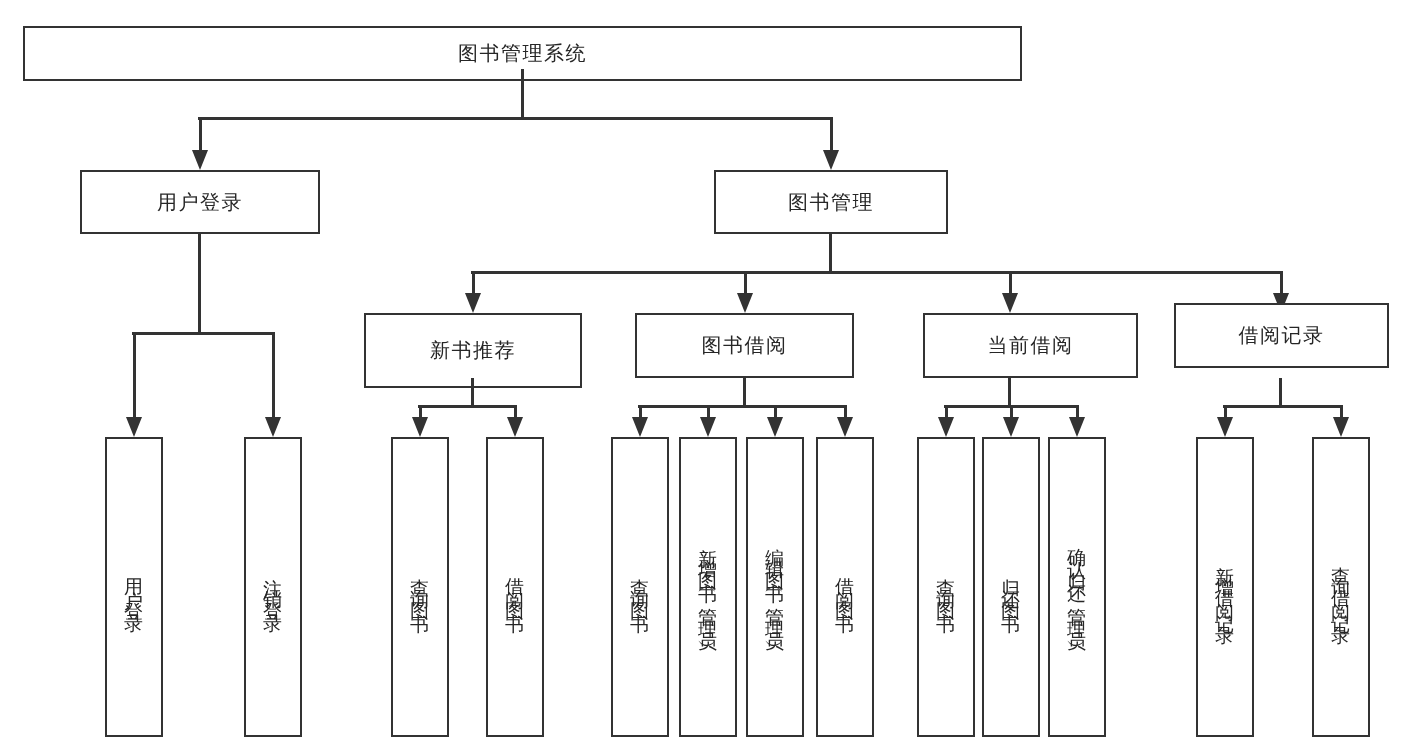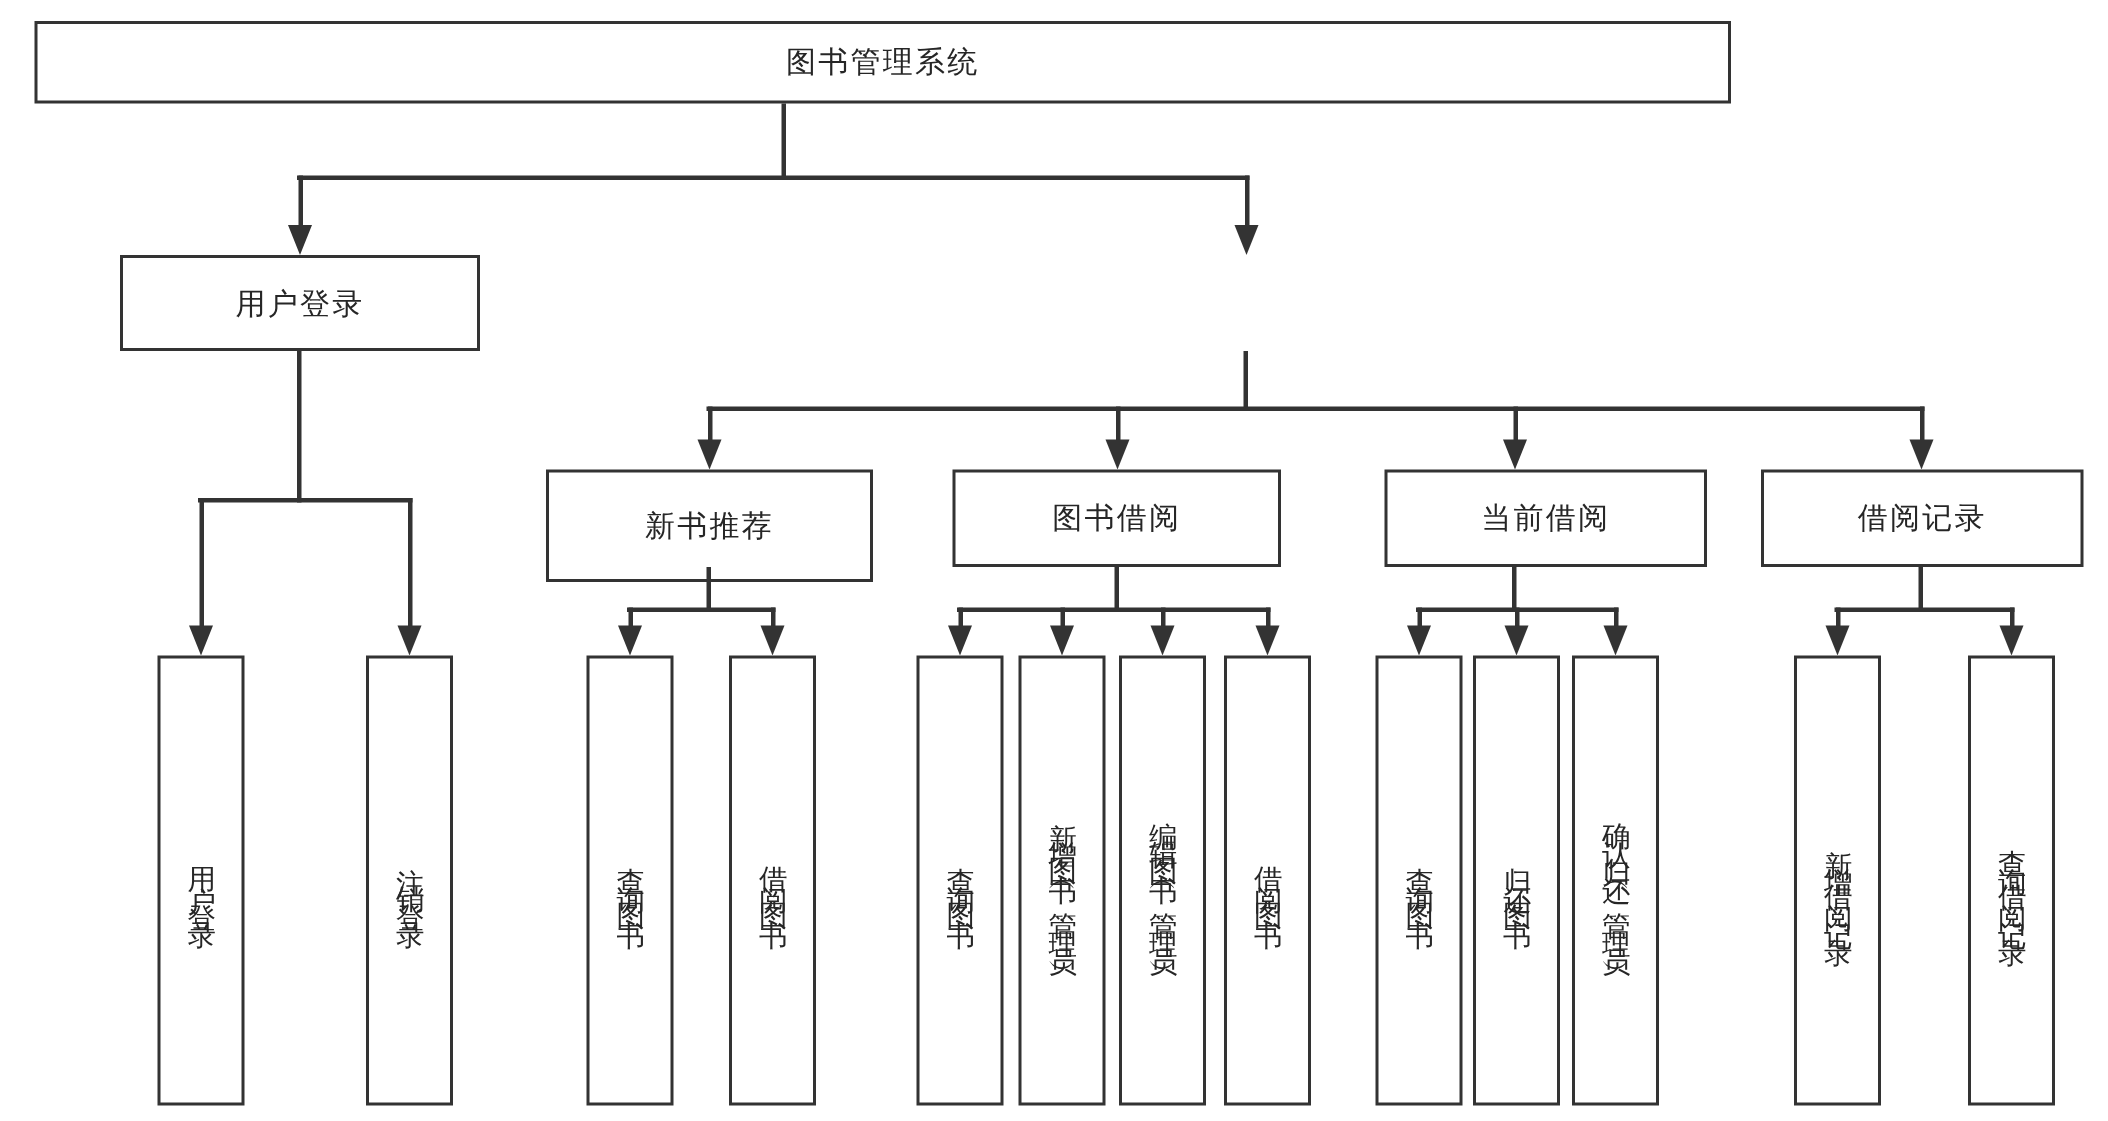--- a/index.html
+++ b/index.html
@@ -52,31 +52,34 @@
     position:absolute;left:1160px;top:712px;width:245px;
     font-size:20px;color:var(--watermark);letter-spacing:1px;
     z-index:5;text-align:left;white-space:nowrap;
   }
 </style>
 </head>
 <body>
 
 <div class="canvas">
 
-  <div class="hnode" style="left:23px;top:14px;width:1131px;height:55px">
+  <div class="hnode" style="left:23px;top:26px;width:999px;height:55px">
     <span class="lbl">图书管理系统</span>
   </div>
 
   <div class="line" style="left:521px;top:69px;width:3px;height:51px"></div>
   <div class="line" style="left:198px;top:117px;width:635px;height:3px"></div>
   <div class="arrow" style="left:192px;top:117px;height:53px"></div>
   <div class="arrow" style="left:823px;top:117px;height:53px"></div>
 
   <div class="hnode" style="left:80px;top:170px;width:240px;height:64px">
     <span class="lbl">用户登录</span>
+  </div>
+  <div class="hnode" style="left:714px;top:170px;width:234px;height:64px">
+    <span class="lbl">图书管理</span>
   </div>
 
   <div class="line" style="left:198px;top:234px;width:3px;height:101px"></div>
   <div class="line" style="left:132px;top:332px;width:143px;height:3px"></div>
   <div class="arrow" style="left:126px;top:332px;height:105px"></div>
   <div class="arrow" style="left:265px;top:332px;height:105px"></div>
 
   <div class="line" style="left:829px;top:234px;width:3px;height:40px"></div>
   <div class="line" style="left:471px;top:271px;width:812px;height:3px"></div>
   <div class="arrow" style="left:465px;top:271px;height:42px"></div>
@@ -86,21 +89,21 @@
 
   <div class="hnode" style="left:364px;top:313px;width:218px;height:75px">
     <span class="lbl">新书推荐</span>
   </div>
   <div class="hnode" style="left:635px;top:313px;width:219px;height:65px">
     <span class="lbl">图书借阅</span>
   </div>
   <div class="hnode" style="left:923px;top:313px;width:215px;height:65px">
     <span class="lbl">当前借阅</span>
   </div>
-  <div class="hnode" style="left:1174px;top:313px;width:215px;height:65px">
+  <div class="hnode" style="left:1174px;top:303px;width:215px;height:65px">
     <span class="lbl">借阅记录</span>
   </div>
 
   <div class="line" style="left:471px;top:378px;width:3px;height:30px"></div>
   <div class="line" style="left:418px;top:405px;width:99px;height:3px"></div>
   <div class="arrow" style="left:412px;top:405px;height:32px"></div>
   <div class="arrow" style="left:507px;top:405px;height:32px"></div>
 
   <div class="line" style="left:743px;top:378px;width:3px;height:30px"></div>
   <div class="line" style="left:638px;top:405px;width:209px;height:3px"></div>

